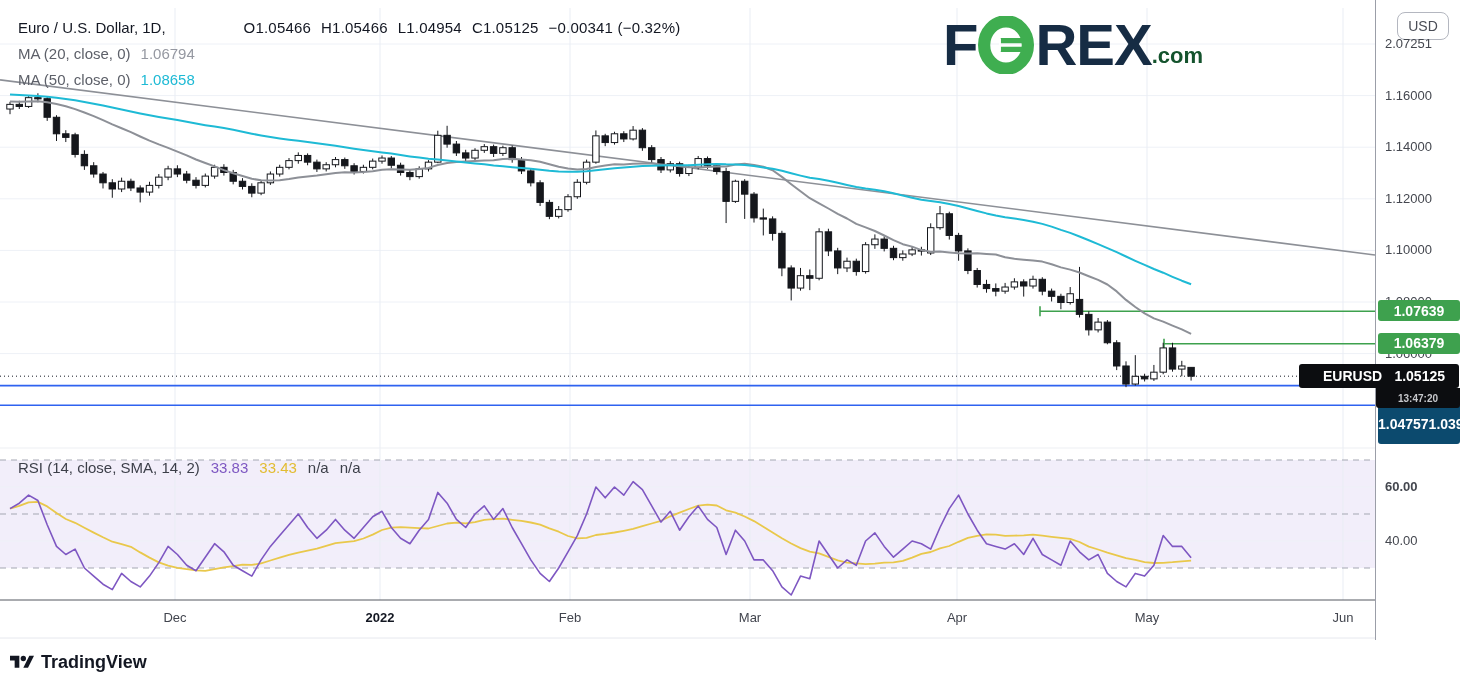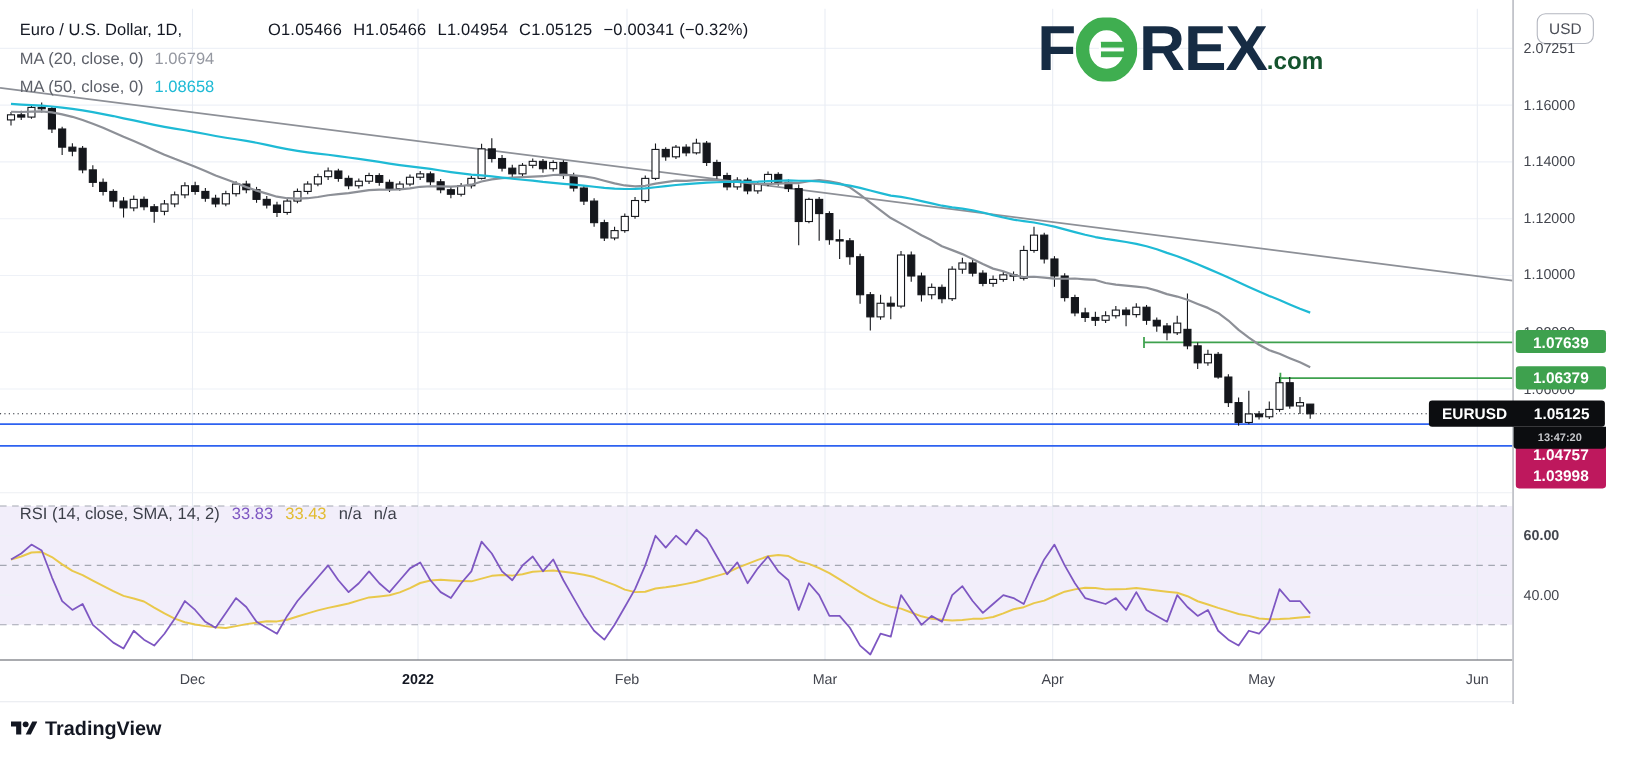--- a/index.html
+++ b/index.html
@@ -26,25 +26,25 @@
   #fx-o{margin:0 1px;}
   #fx-com{font-size:22px;font-weight:800;color:#14532d;align-self:flex-end;margin-bottom:5px;letter-spacing:0;}
   
   #price-axis{position:absolute;left:1375px;top:0;width:106px;height:640px;border-left:1px solid #9b9ea8;z-index:3;background:transparent;}
   .tick{position:absolute;left:9px;font-size:13px;color:#44474f;}
   #usd-badge{position:absolute;left:21px;top:12px;width:50px;height:26px;border:1px solid #b4b7c0;border-radius:8px;
              display:flex;align-items:center;justify-content:center;font-size:14px;color:#4a4d56;background:#fff;}
   .lvl{position:absolute;left:2px;width:82px;height:21px;border-radius:3px;color:#fff;font-size:14px;font-weight:700;
        display:flex;align-items:center;justify-content:center;z-index:6;}
   .lvl.green{background:#3ea14e;}
-  #blue-block{position:absolute;left:2px;width:82px;height:40px;border-radius:3px;background:#be185d;color:#fff;
-       font-size:14px;font-weight:700;display:flex;flex-direction:column;align-items:center;justify-content:flex-start;line-height:19px;z-index:6;}
+  #blue-block{position:absolute;left:2px;width:82px;height:40px;border-radius:3px;background:#0c4a6e;color:#fff;
+       font-size:14px;font-weight:700;display:flex;flex-direction:row;align-items:center;justify-content:space-between;line-height:19px;z-index:6;}
   #last-label{position:absolute;left:1299px;height:24px;background:#0c0d10;border-radius:3px;color:#fff;z-index:7;
        display:flex;align-items:center;font-size:14px;font-weight:700;}
-  #last-label .s{padding:0 10px 0 12px;}
+  #last-label .s{padding:0 10px 0 24px;}
   #last-label .p{margin-left:auto;padding-right:14px;}
   #last-time{position:absolute;left:1376px;width:84px;height:20px;background:#0c0d10;color:#c6c7cb;z-index:7;
        display:flex;align-items:center;justify-content:center;font-size:10px;font-weight:700;border-radius:0 0 3px 3px;}
   
   #time-axis{position:absolute;left:0;top:600px;width:1375px;height:40px;z-index:3;}
   .month{position:absolute;top:10px;transform:translateX(-50%);font-size:13px;color:#42454e;}
   .month.bold{font-weight:700;color:#131722;}
   
   #tv-footer{position:absolute;left:10px;top:652px;display:flex;align-items:center;gap:7px;z-index:4;}
   #tv-text{font-size:18px;font-weight:600;color:#131722;}

